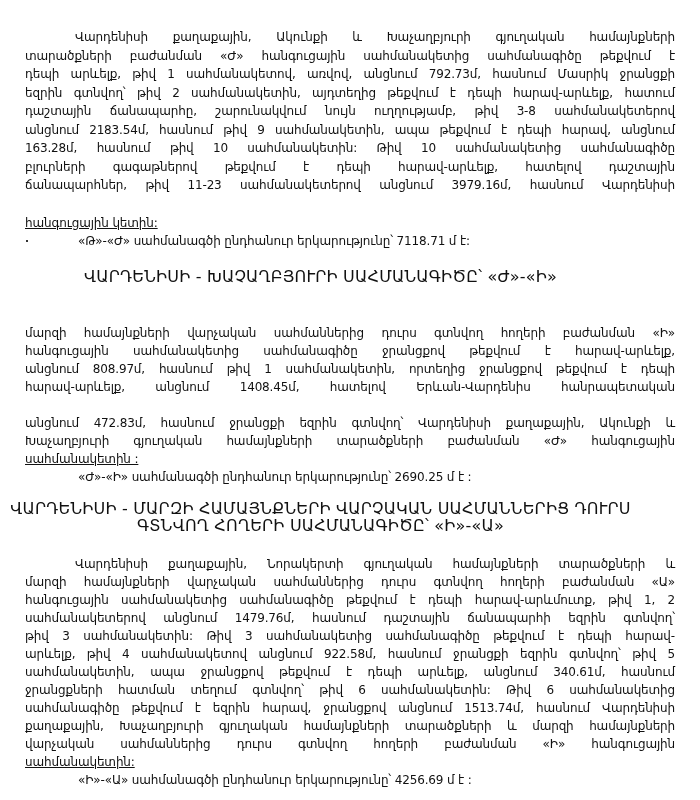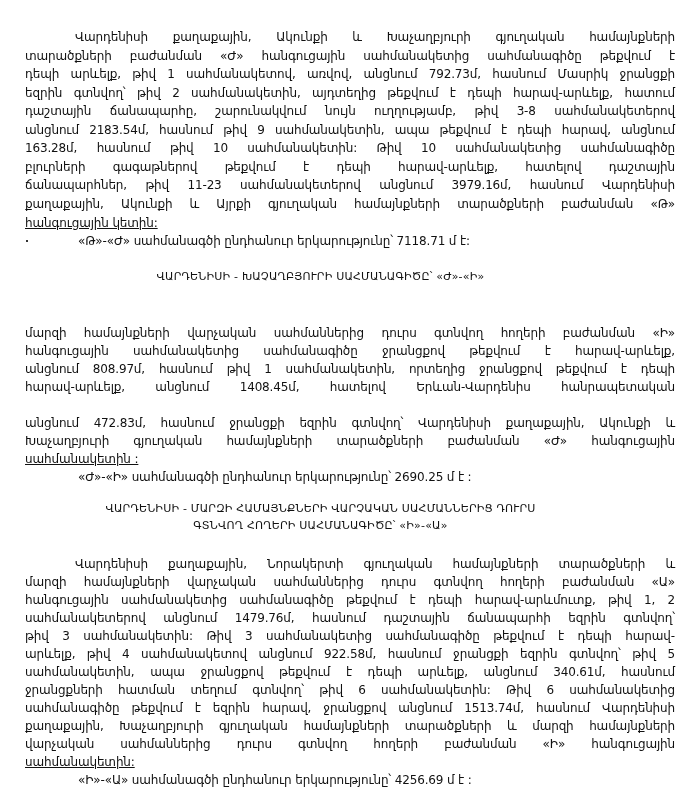--- a/index.html
+++ b/index.html
@@ -32,21 +32,21 @@
       letter-spacing: -0.15px;
     }
     .line.indent { left: 75px; width: 600px; }
     .line.last { text-align-last: left; text-decoration: underline; }
     .line.total { left: 78px; width: 600px; text-align-last: left; }
     .heading {
       position: absolute;
       left: 0;
       width: 641px;
       text-align: center;
-      font-size: 11px;
+      font-size: 16px;
       line-height: 18px;
       white-space: nowrap;
       letter-spacing: 0.2px;
     }
     .speck {
       position: absolute;
       width: 2px; height: 2px;
       background: #333;
     }
   </style>
@@ -57,21 +57,20 @@
 
   <div class="line indent" style="top:28px">Վարդենիսի քաղաքային, Ակունքի և  Խաչաղբյուրի գյուղական համայնքների</div>
   <div class="line" style="top:47px">տարածքների բաժանման «Ժ» հանգուցային սահմանակետից սահմանագիծը թեքվում է</div>
   <div class="line" style="top:65px">դեպի արևելք, թիվ 1 սահմանակետով, առվով, անցնում 792.73մ, հասնում Մասրիկ ջրանցքի</div>
   <div class="line" style="top:84px">եզրին գտնվող՝ թիվ 2 սահմանակետին, այդտեղից թեքվում է դեպի հարավ-արևելք, հատում</div>
   <div class="line" style="top:102px">դաշտային ճանապարհը, շարունակվում նույն ուղղությամբ, թիվ 3-8 սահմանակետերով</div>
   <div class="line" style="top:121px">անցնում 2183.54մ, հասնում թիվ 9 սահմանակետին, ապա թեքվում է դեպի հարավ, անցնում</div>
   <div class="line" style="top:139px">163.28մ, հասնում թիվ 10 սահմանակետին: Թիվ 10 սահմանակետից սահմանագիծը</div>
   <div class="line" style="top:158px">բլուրների գագաթներով թեքվում է դեպի հարավ-արևելք,  հատելով դաշտային</div>
   <div class="line" style="top:176px">ճանապարհներ, թիվ 11-23 սահմանակետերով անցնում 3979.16մ, հասնում Վարդենիսի</div>
-  <div class="line" style="top:195px">քաղաքային, Ակունքի և Այրքի գյուղական համայնքների տարածքների բաժանման «Թ»</div>
   <div class="line last" style="top:214px">հանգուցային կետին:</div>
   <div class="speck" style="left:26px;top:240px"></div>
   <div class="line total" style="top:232px">«Թ»-«Ժ» սահմանագծի ընդհանուր երկարությունը՝ 7118.71 մ է:</div>
 
   <div class="heading" style="top:268px">ՎԱՐԴԵՆԻՍԻ - ԽԱՉԱՂԲՅՈՒՐԻ  ՍԱՀՄԱՆԱԳԻԾԸ՝ «Ժ»-«Ի»</div>
 
   <div class="line" style="top:324px">մարզի համայնքների վարչական սահմաններից դուրս գտնվող հողերի բաժանման «Ի»</div>
   <div class="line" style="top:342px">հանգուցային սահմանակետից սահմանագիծը ջրանցքով թեքվում է հարավ-արևելք,</div>
   <div class="line" style="top:360px">անցնում 808.97մ, հասնում թիվ 1 սահմանակետին, որտեղից ջրանցքով թեքվում է դեպի</div>
   <div class="line" style="top:378px">հարավ-արևելք, անցնում  1408.45մ, հատելով Երևան-Վարդենիս հանրապետական</div>

